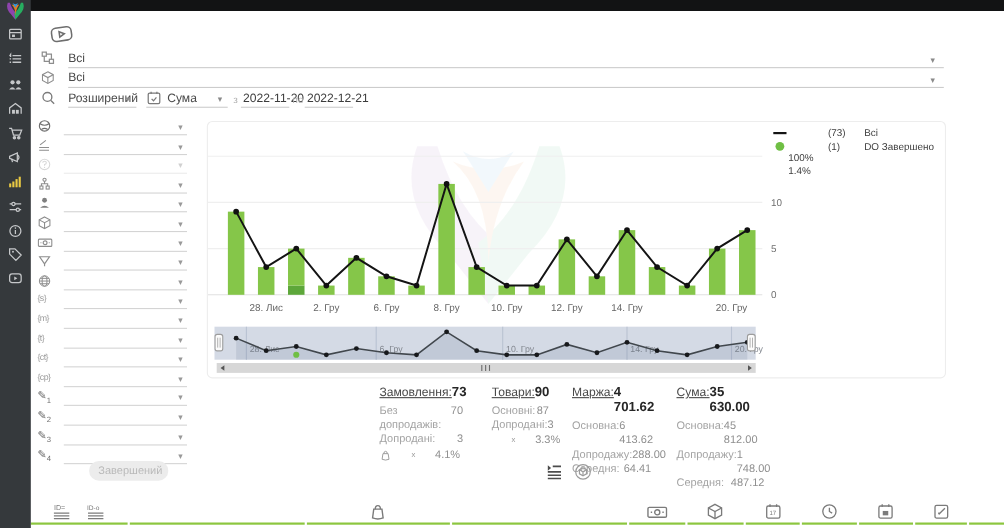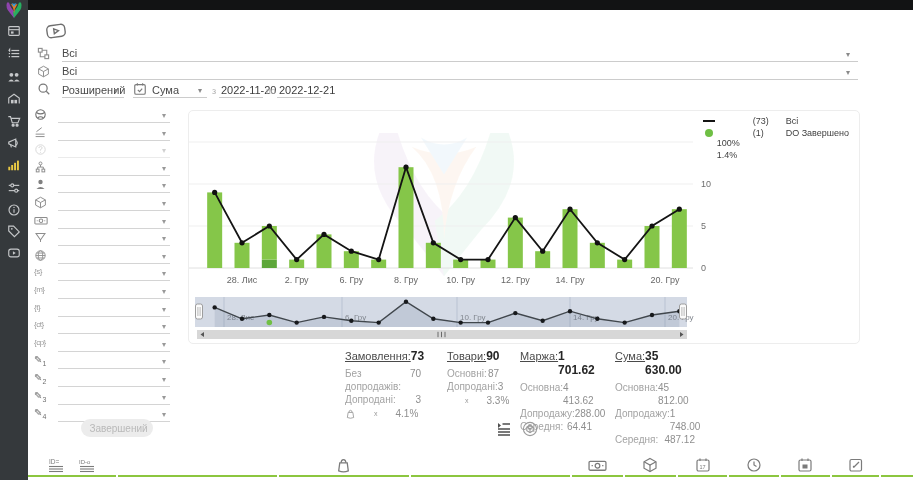--- a/index.html
+++ b/index.html
@@ -538,25 +538,25 @@
             <path d="M4 5.5 L10 5.5 L11 12 Q7 13.8 3 12 Z"></path>
             <path d="M5 5.5 Q5 2.8 7 2.8 Q9 2.8 9 5.5"></path>
           </svg>
           <sub style="font-size:7px;color:#999">x</sub>
           <span>3.3%</span>
         </div>
       </div>
       <div class="stat-col abs" style="left: 520px; top: 349px; width: 72px;">
         <div class="stat-head">
           <span class="stat-title">Маржа:</span>
-          <span class="stat-value">1 701.62</span>
+          <span class="stat-value">4 701.62</span>
         </div>
         <div class="stat-sub">
           <span>Основна:</span>
-          <span class="v">4 413.62</span>
+          <span class="v">6 413.62</span>
         </div>
         <div class="stat-sub">
           <span>Допродажу:</span>
           <span class="v">288.00</span>
         </div>
         <div class="stat-sub">
           <span>Середня:</span>
           <span class="v">64.41</span>
         </div>
       </div>

